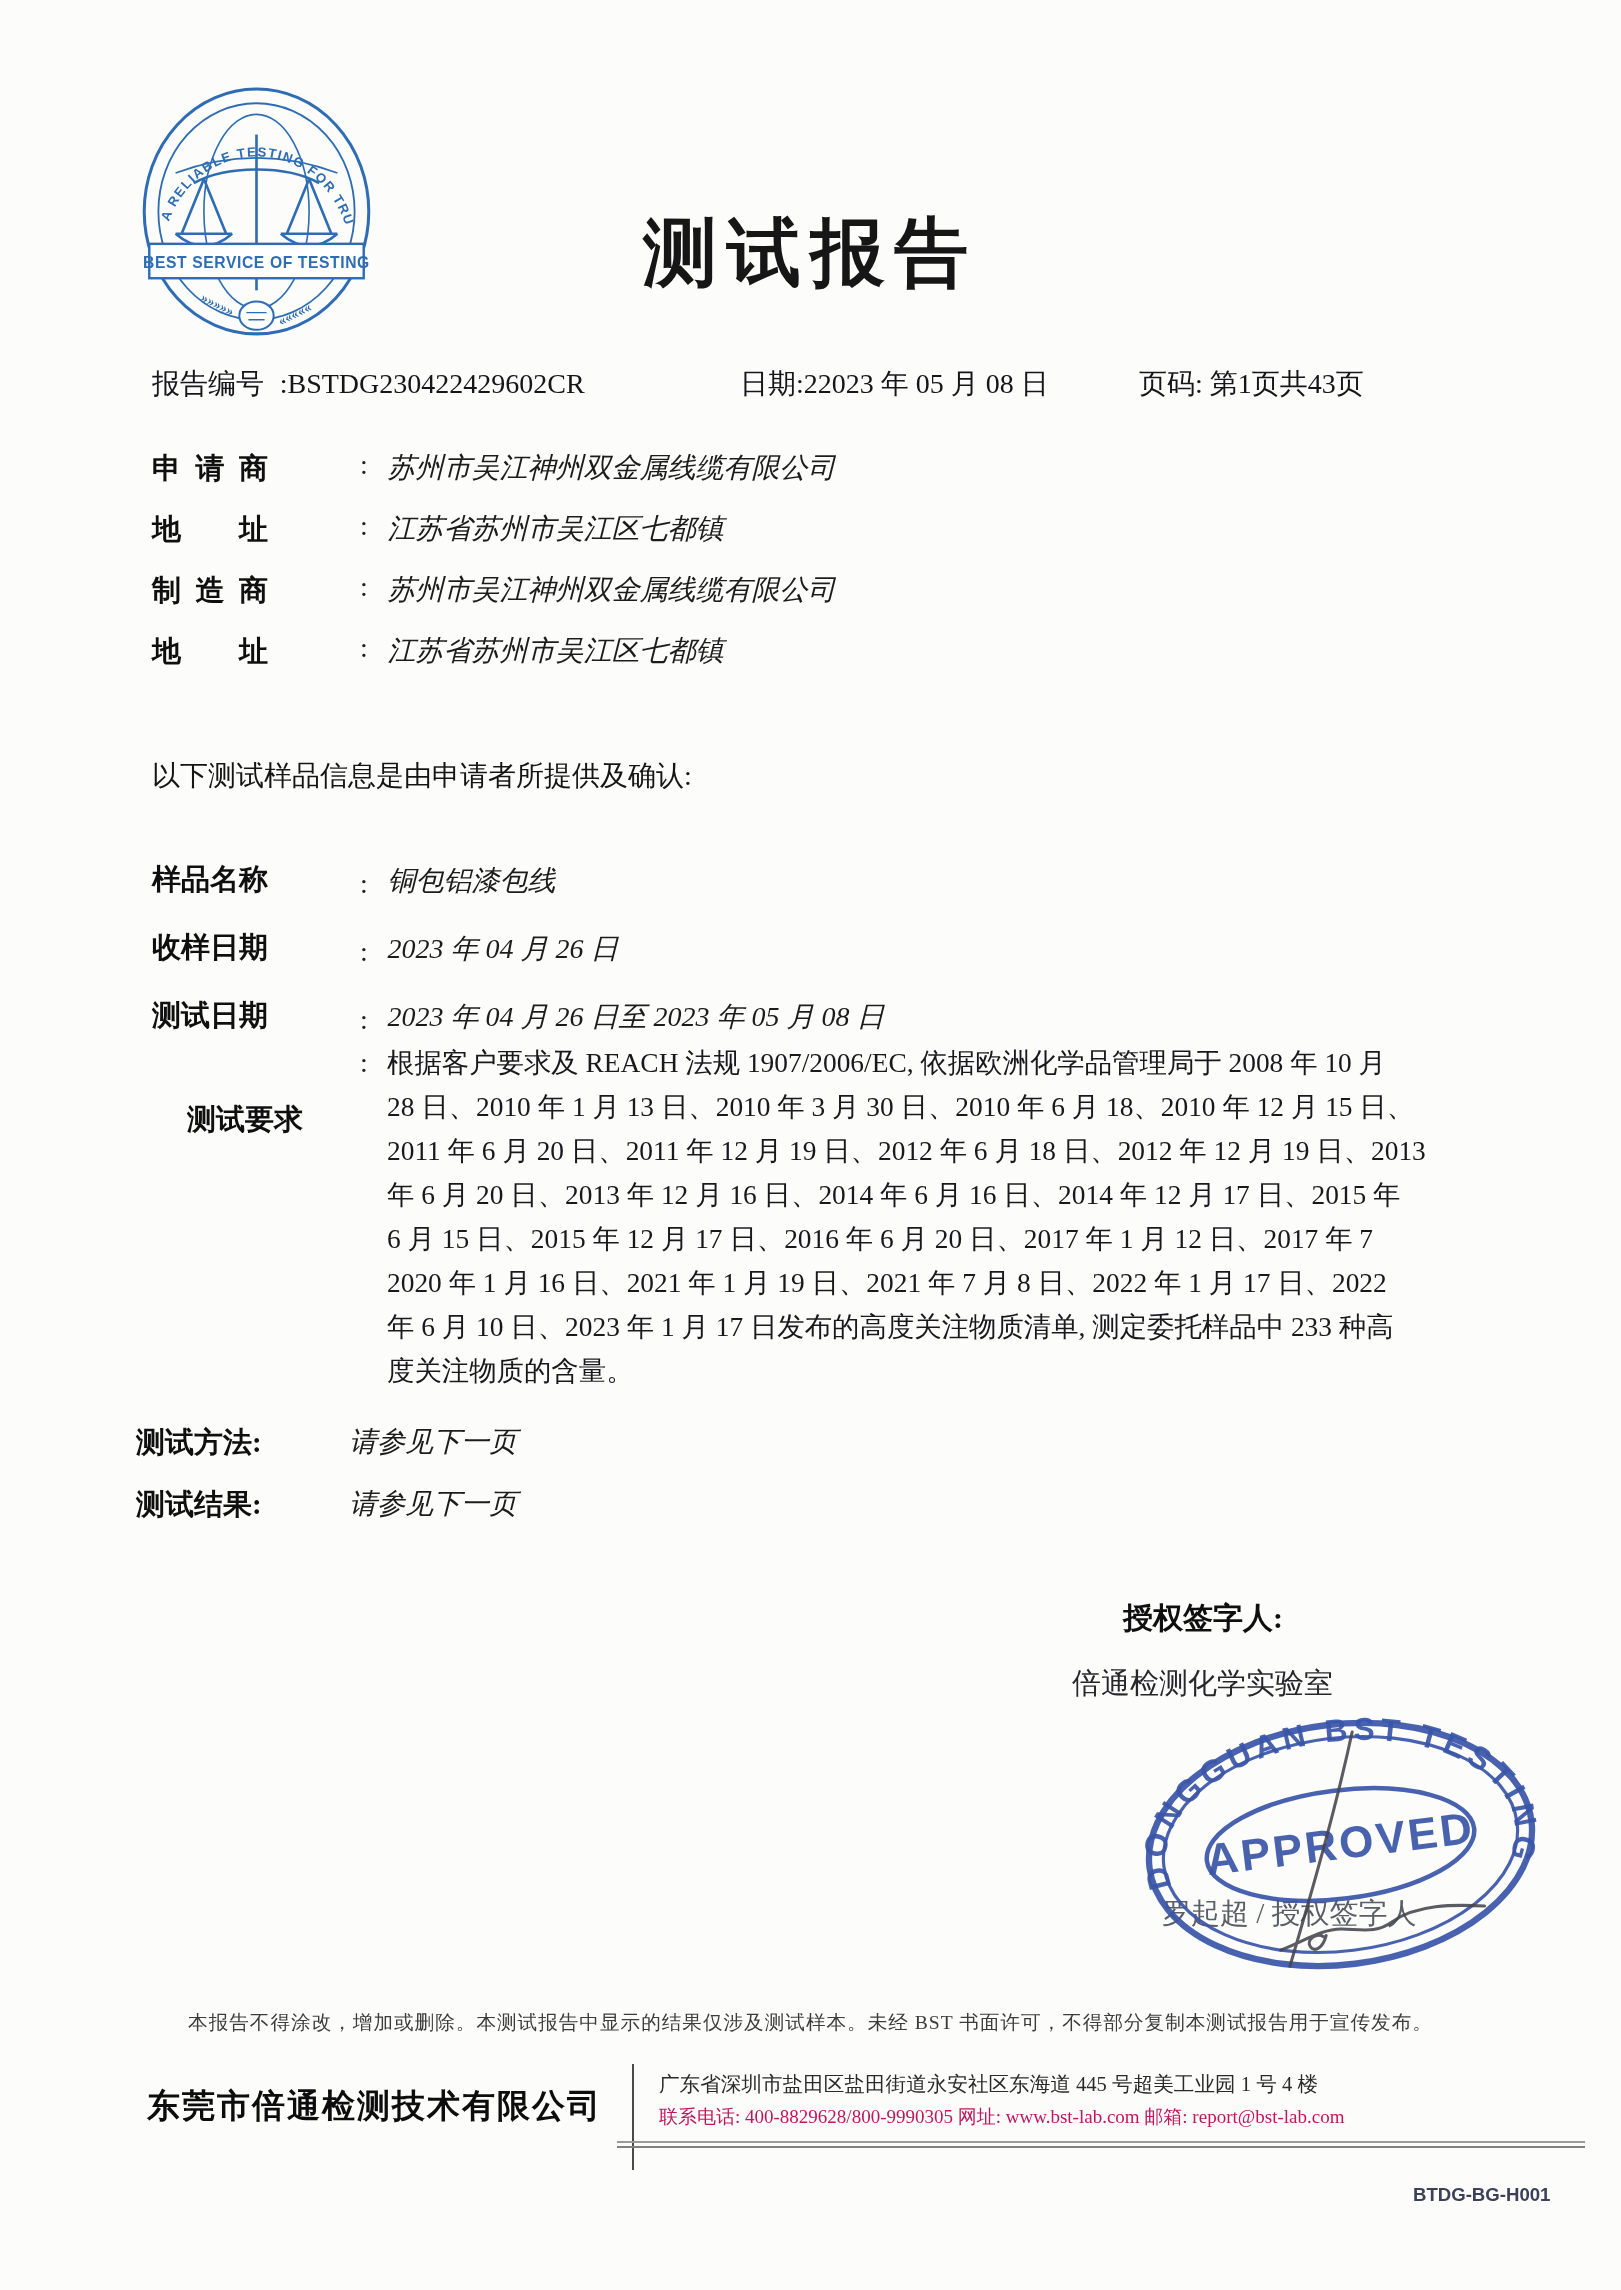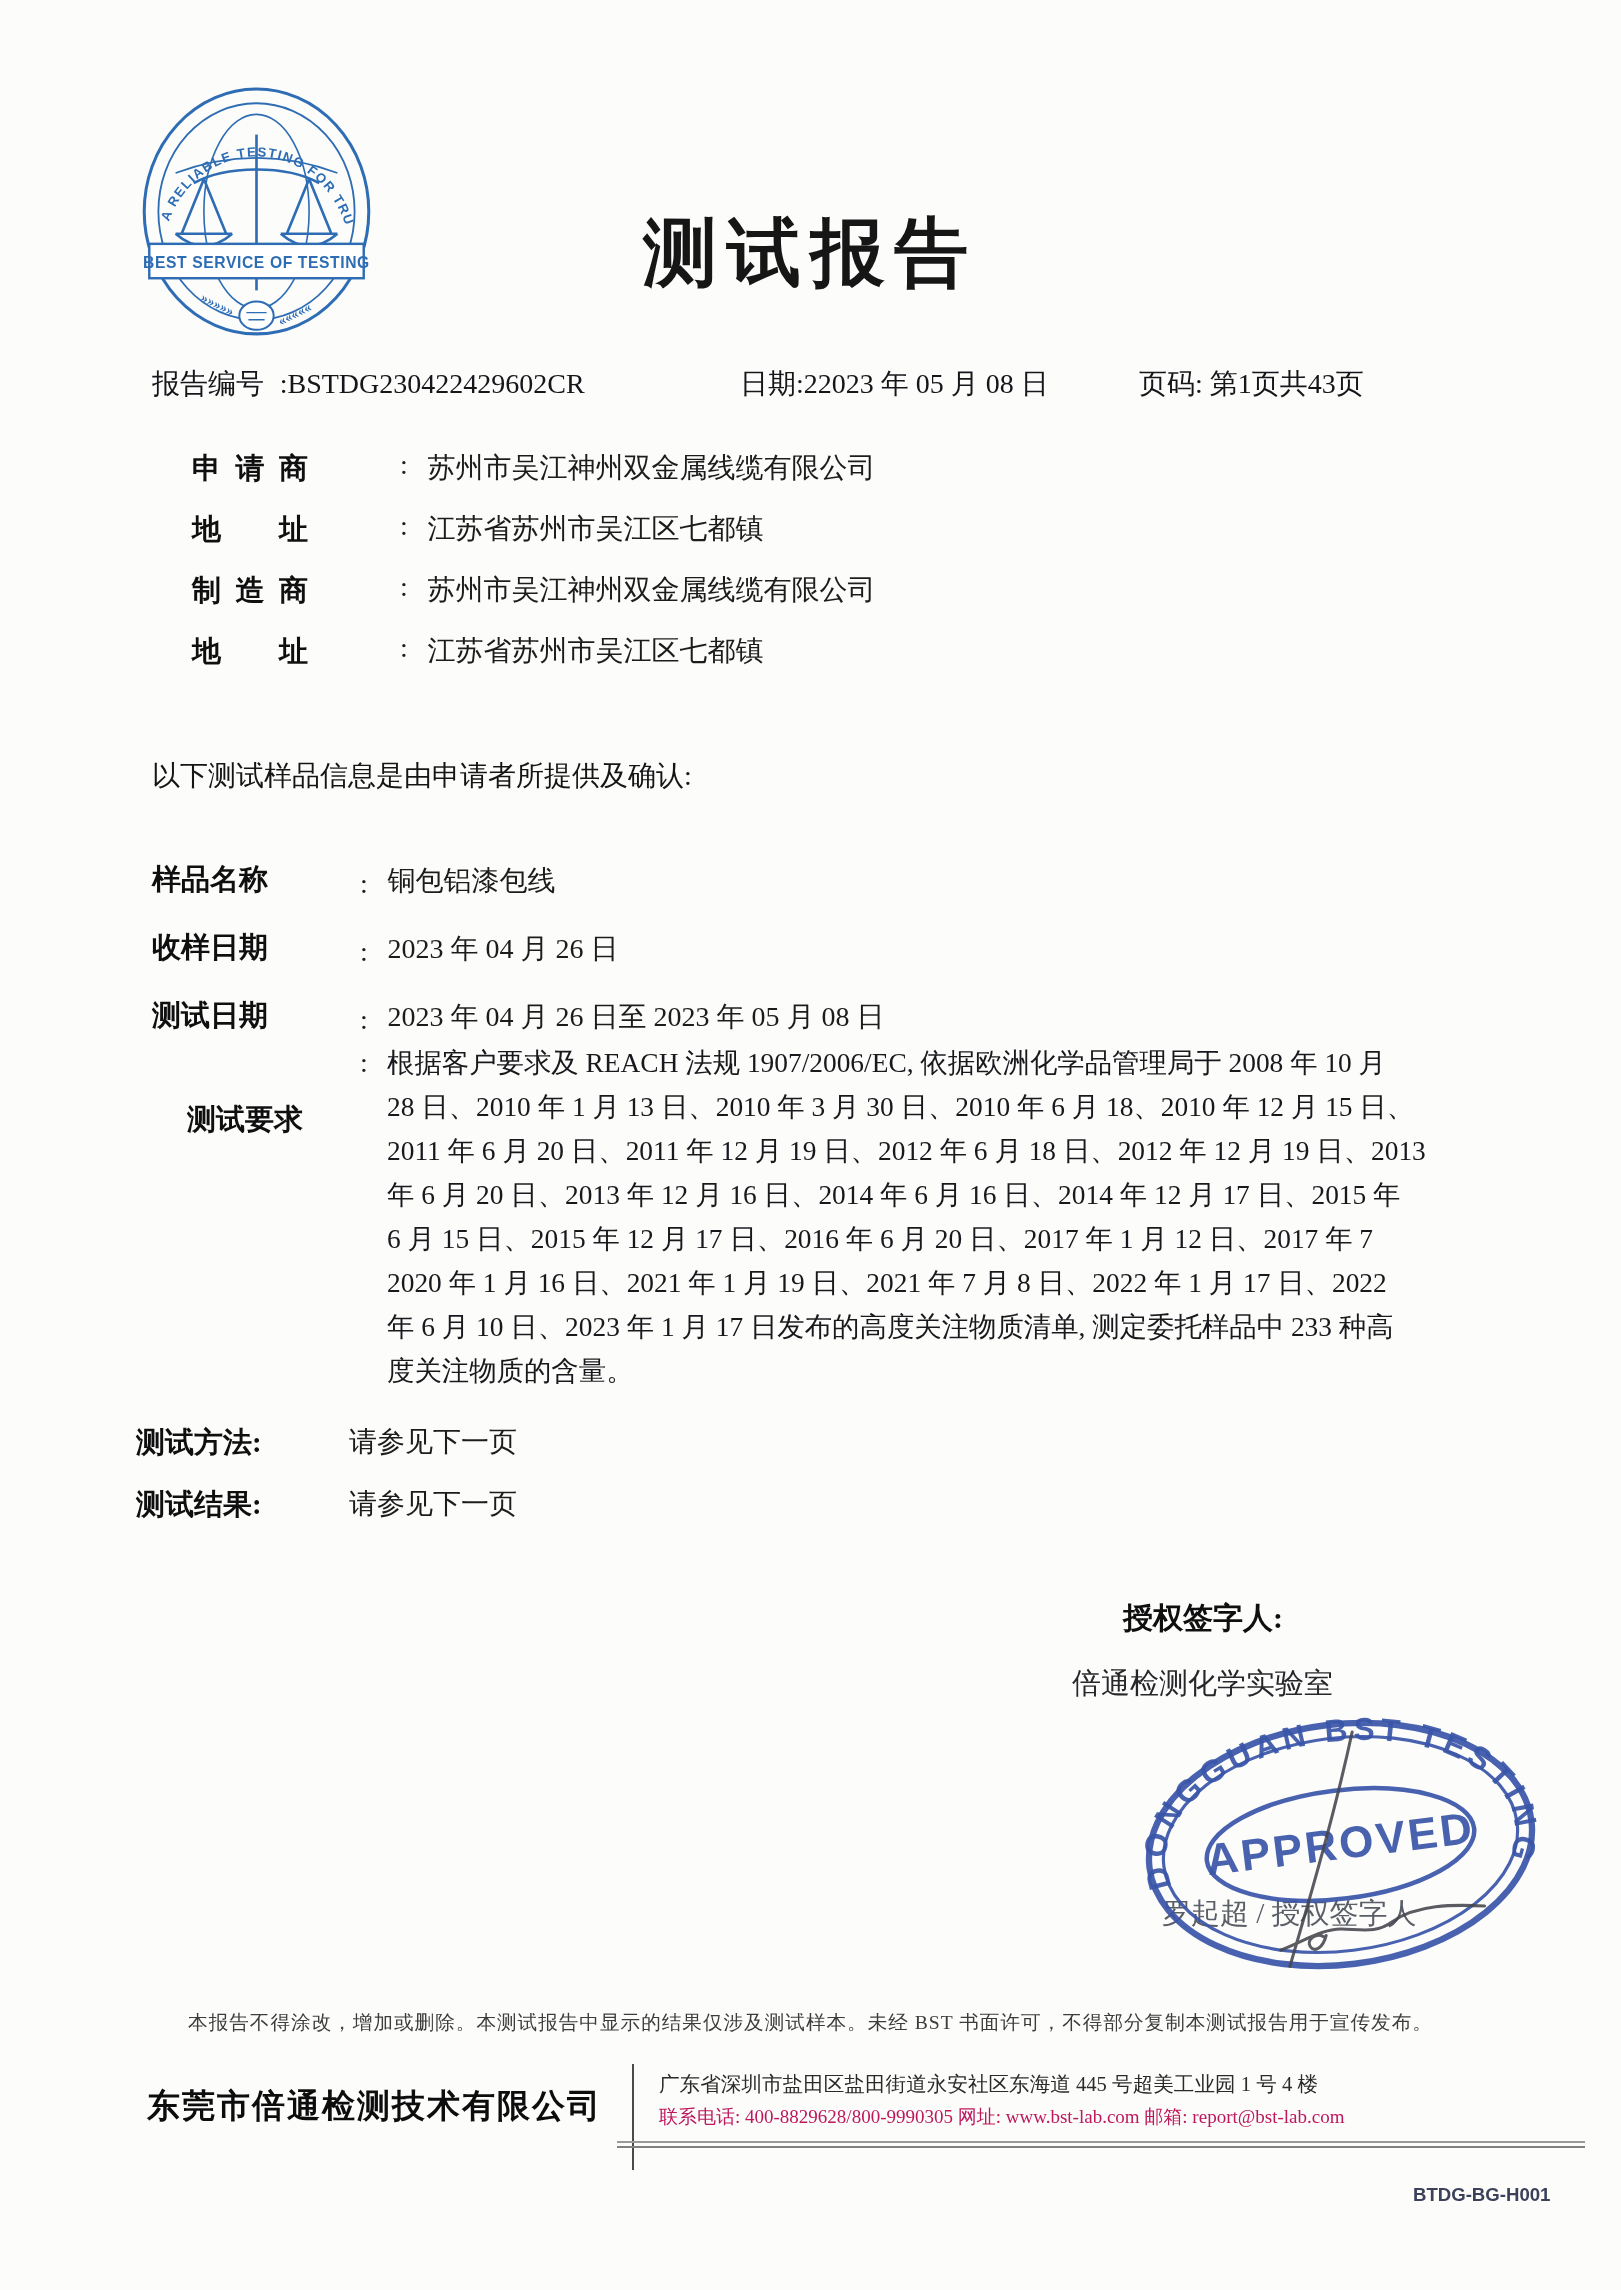--- a/index.html
+++ b/index.html
@@ -19,24 +19,24 @@
     letter-spacing:9.8px;color:#161616;margin:0;
   }
   
   .meta{position:absolute;top:365px;left:0;width:100%;font-size:28px;color:#15151a;}
   .meta .m-report{position:absolute;left:152px;white-space:nowrap;}
   .meta .m-report .rn-val{margin-left:15.7px;}
   .meta .m-date{position:absolute;left:740px;white-space:nowrap;}
   .meta .m-page{position:absolute;left:1139px;white-space:nowrap;}
   
   .lbl{font-weight:bold;font-size:29px;color:#0f0f0f;white-space:pre;}
-  .val{font-size:28px;color:#1c1c1c;white-space:nowrap;}
+  .val{font-size:28px;color:#1c1c1c;white-space:nowrap;font-style:italic;}
   .colon{width:27.4px;font-size:28px;color:#1c1c1c;}
   .parties{position:absolute;left:152px;top:449px;width:1333px;}
-  .parties .inforow{display:flex;align-items:flex-start;height:61px;margin-left:40px;}
+  .parties .inforow{display:flex;align-items:flex-start;height:61px;}
   .sample{position:absolute;left:152px;top:757px;width:1333px;}
   .sample .intro{font-size:28px;color:#151515;margin-bottom:37px;}
   .sample .inforow{display:flex;align-items:flex-end;height:68px;}
   .inforow .row-label{width:208px;}
   
   .req-label{position:absolute;left:152px;top:1100px;margin-left:35px;}
   .req-colon{position:absolute;left:360px;top:1047px;font-size:28px;}
   .req-lines{position:absolute;left:387px;top:1041px;width:1108px;}
   .req-lines .rline{font-size:27.4px;line-height:44px;white-space:nowrap;color:#19191d;}
   .mr-row{position:absolute;left:136px;display:flex;}

